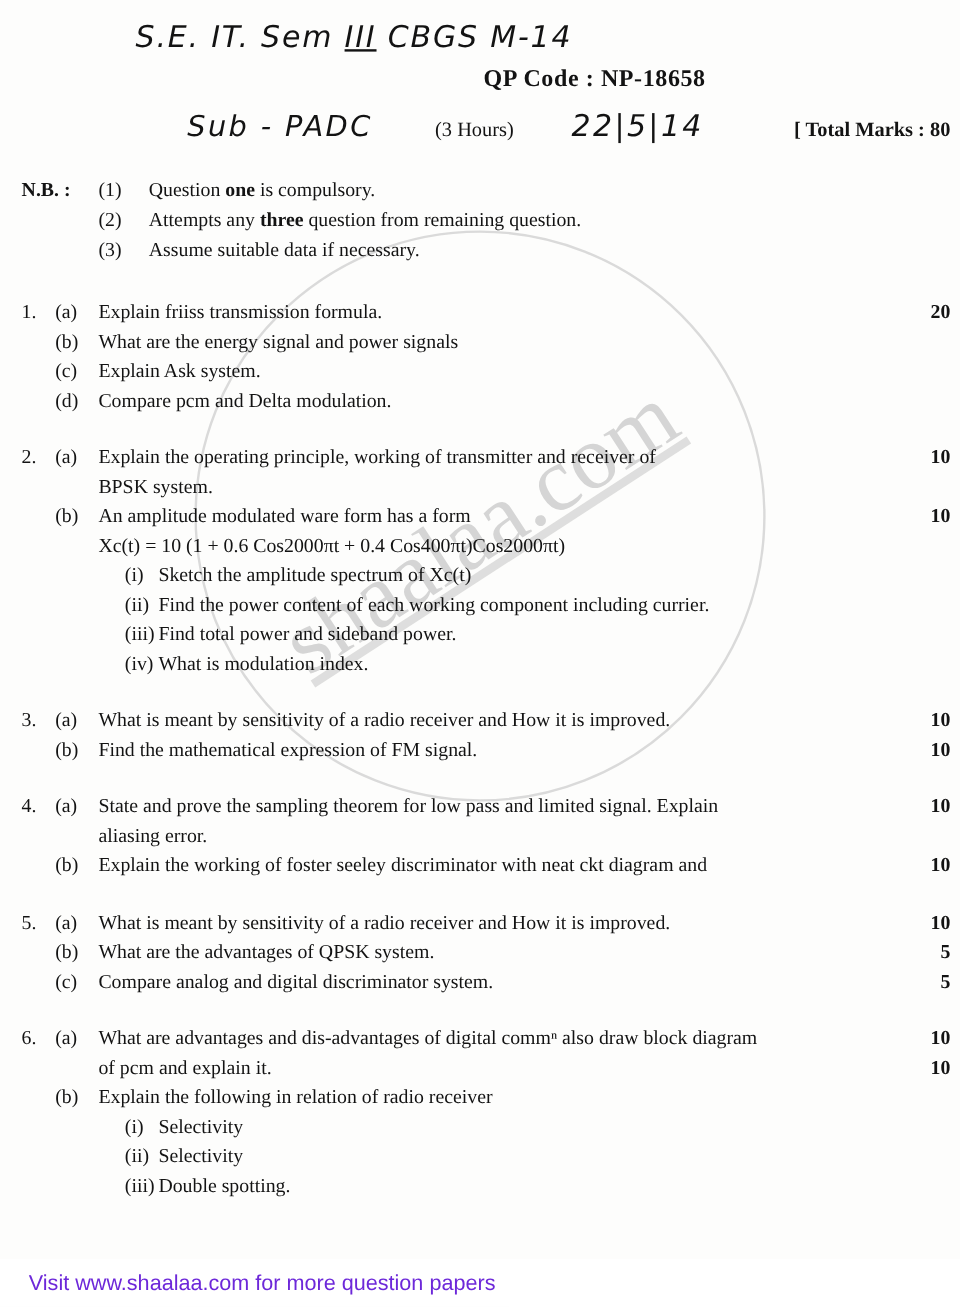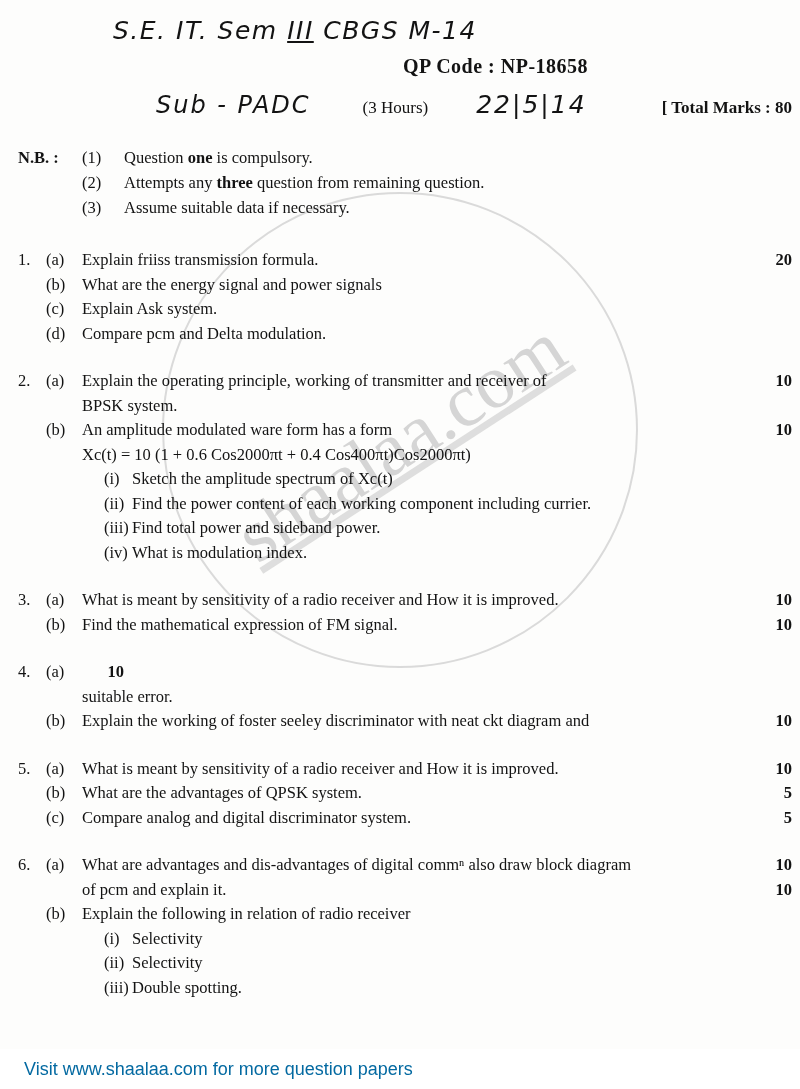--- a/index.html
+++ b/index.html
@@ -33,21 +33,21 @@
   .qmarks{width:42px;text-align:right;font-weight:bold;}
   
   .watermark-circle{position:absolute;left:162px;top:192px;width:472px;height:472px;
         border:2px solid rgba(140,140,140,.30);border-radius:50%;z-index:1;pointer-events:none;}
   .watermark-text{position:absolute;left:100px;top:398px;width:600px;text-align:center;
         font-size:76px;color:rgba(130,130,130,.32);transform:rotate(-33deg);
         font-family:"Liberation Serif",serif;z-index:1;pointer-events:none;
         text-decoration:underline;text-decoration-color:rgba(130,130,130,.25);}
   
   .footer{position:absolute;bottom:0;left:0;right:0;height:40px;background:#ffffff;
-        font-family:"Liberation Sans",sans-serif;font-size:18px;color:#0369a1;
+        font-family:"Liberation Sans",sans-serif;font-size:18px;color:#6d28d9;
         display:flex;align-items:center;padding-left:24px;z-index:3;}
 </style>
 </head>
 <body>
 
 <div class="page">
 
   <div class="watermark-circle"></div>
   <div class="watermark-text">shaalaa.com</div>
 
@@ -178,26 +178,27 @@
           <span class="qpart">(b)</span>
           <span class="qtext">Find the mathematical expression of FM signal.</span>
           <span class="qmarks">10</span>
         </div>
       </div>
 
       <div class="qblock">
         <div class="qline">
           <span class="qnum">4.</span>
           <span class="qpart">(a)</span>
-          <span class="qmarks">10</span>
-        </div>
-        <div class="qline">
-          <span class="qnum"></span>
-          <span class="qpart"></span>
-          <span class="qtext">suitable error.</span>
+          <span class="qtext">State and prove the sampling theorem for low pass and limited signal. Explain</span>
+          <span class="qmarks">10</span>
+        </div>
+        <div class="qline">
+          <span class="qnum"></span>
+          <span class="qpart"></span>
+          <span class="qtext">aliasing error.</span>
           <span class="qmarks"></span>
         </div>
         <div class="qline">
           <span class="qnum"></span>
           <span class="qpart">(b)</span>
           <span class="qtext">Explain the working of foster seeley discriminator with neat ckt diagram and</span>
           <span class="qmarks">10</span>
         </div>
       </div>
 

